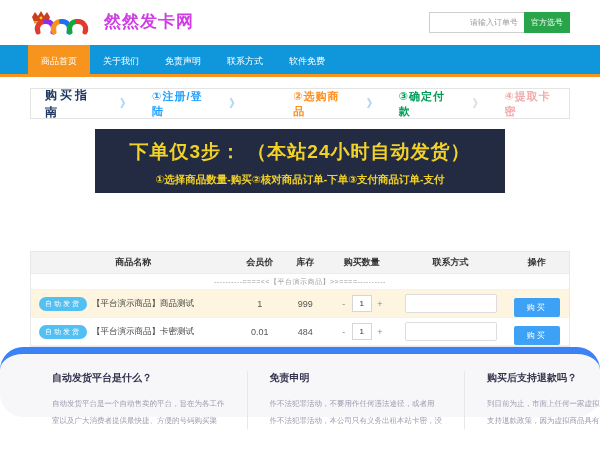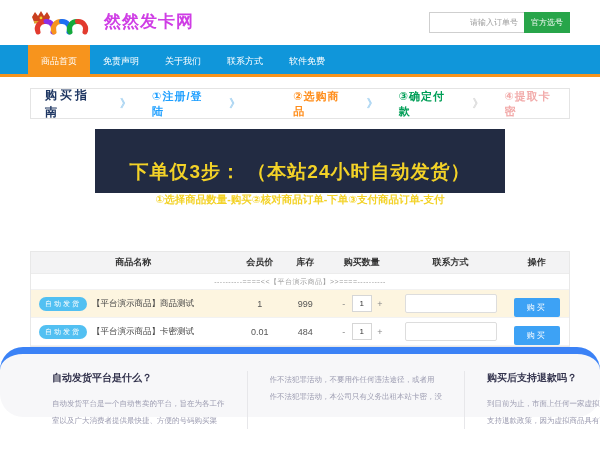--- a/index.html
+++ b/index.html
@@ -30,21 +30,21 @@
   .guide { width:540px; height:31px; margin:11px auto 0; background:#fff;
     border:1px solid #e4e4e4; display:flex; align-items:center; padding:0 14px; gap:23px; }
   .guide-title { font-size:12px; font-weight:bold; color:#203864; letter-spacing:3px; }
   .guide-sep { font-size:11px; color:#a9d4f2; font-weight:bold; letter-spacing:-2px; }
   .guide-sep.last { color:#dcdcdc; }
   .guide-step { font-size:11px; font-weight:bold; letter-spacing:1px; }
 
   
   .banner { width:410px; height:64px; margin:10px auto 0; background:#222b42;
     color:#f3d227; text-align:center; padding-top:10px; }
-  .banner-headline { font-size:19px; font-weight:bold; letter-spacing:1px;margin-top:20px; }
+  .banner-headline { font-size:19px; font-weight:bold; letter-spacing:1px; }
   .banner-steps { margin-top:8px; display:flex; justify-content:center; }
   .banner-step { font-size:10.5px; font-weight:bold; }
 
   
   .ptable { width:540px; margin:58px auto 0; border:1px solid #e8e8e8; font-size:9px; }
   .trow { display:flex; align-items:center; }
   .thead { height:22px; background:#f3f3f4; font-weight:bold; color:#333;
     border-bottom:1px solid #ececec; }
   .cell { text-align:center; }
   .c-name { width:38%; text-align:left; padding-left:8px; display:flex; align-items:center; gap:5px; }
@@ -99,22 +99,22 @@
     <span class="site-title">然然发卡网</span>
   </div>
   <div class="search-wrap">
     <input class="search-input" placeholder="请输入订单号" style="">
     <button class="search-btn">官方选号</button>
   </div>
 </div>
 
 <div class="nav">
   <div class="nav-item active">商品首页</div>
+  <div class="nav-item">关于我们</div>
   <div class="nav-item">免责声明</div>
-  <div class="nav-item">关于我们</div>
   <div class="nav-item">联系方式</div>
   <div class="nav-item">软件免费</div>
 </div>
 
 <div class="guide">
   <span class="guide-title">购买指南</span>
   <span class="guide-sep">》</span>
   <span class="guide-step" style="color: rgb(30, 159, 255);">①注册/登陆</span>
   <span class="guide-sep">》</span>
   <span class="guide-step" style="color: rgb(255, 141, 26); margin-left: 32px;">②选购商品</span>
@@ -187,20 +187,21 @@
 </div>
 
 <div class="footer">
   <div class="footer-inner">
     <div class="fcol">
       <div class="fcol-title">自动发货平台是什么？</div>
       <div class="fcol-line">自动发货平台是一个自动售卖的平台，旨在为各工作</div>
       <div class="fcol-line">室以及广大消费者提供最快捷、方便的号码购买渠</div>
     </div>
     <div class="fcol">
+      <div class="fcol-title">免责申明</div>
       <div class="fcol-line">作不法犯罪活动，不要用作任何违法途径，或者用</div>
       <div class="fcol-line">作不法犯罪活动，本公司只有义务出租本站卡密，没</div>
     </div>
     <div class="fcol">
       <div class="fcol-title">购买后支持退款吗？</div>
       <div class="fcol-line">到目前为止，市面上任何一家虚拟商品购买平台都不</div>
       <div class="fcol-line">支持退款政策，因为虚拟商品具有可复制性！出于对</div>
     </div>
   </div>
 </div>

